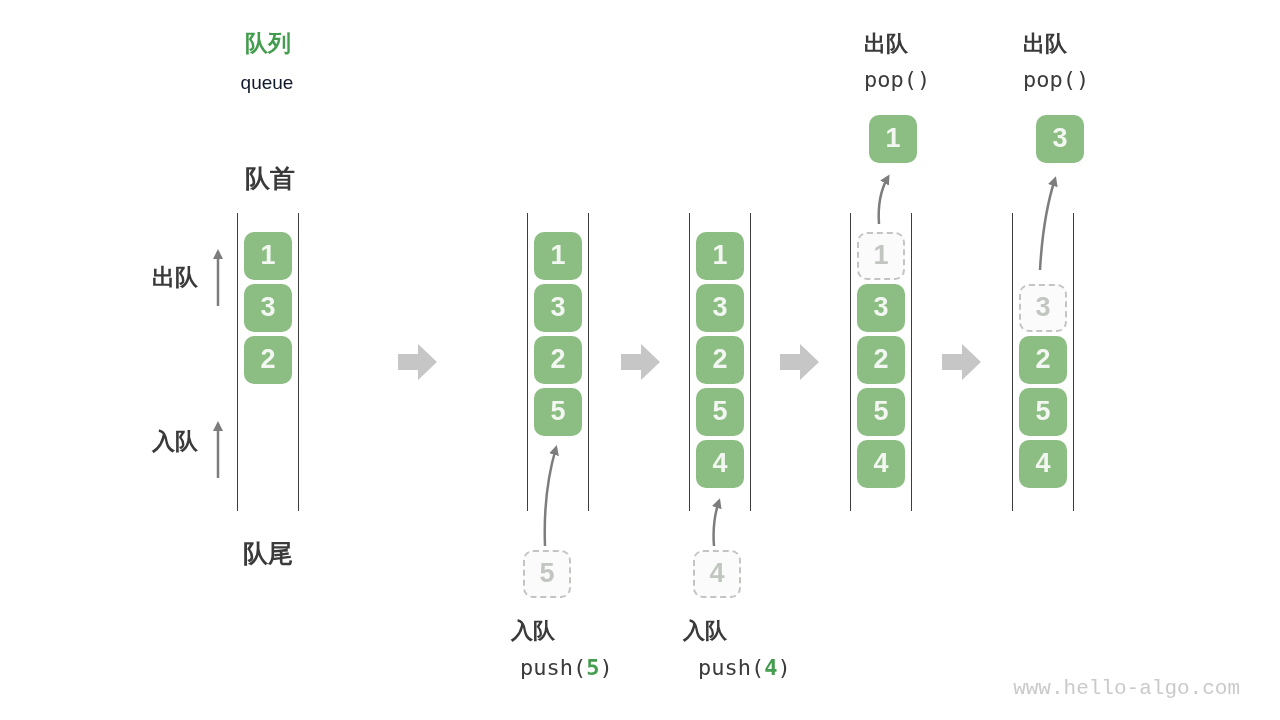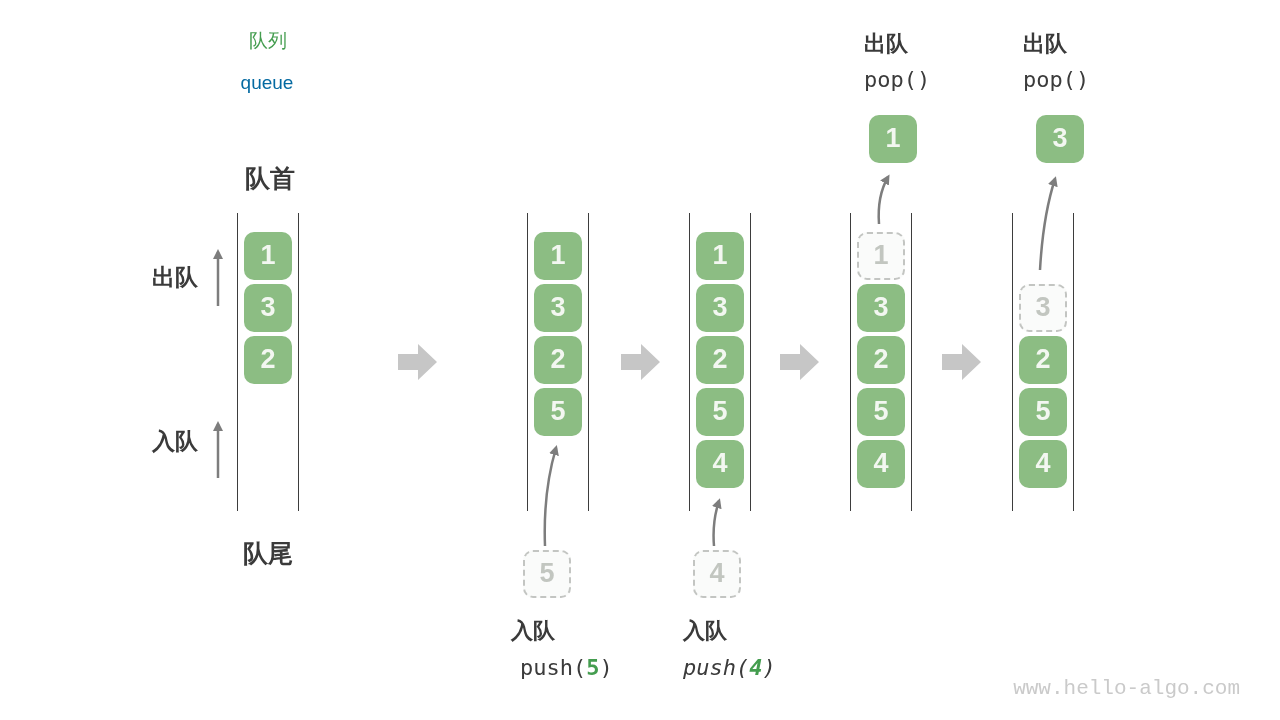--- a/index.html
+++ b/index.html
@@ -9,22 +9,22 @@
     width: 1280px;
     height: 720px;
     background: #ffffff;
     overflow: hidden;
     font-family: "Liberation Sans", "DejaVu Sans", sans-serif;
     color: #3b3b3b;
   }
   .abs { position: absolute; line-height: 1.15; white-space: nowrap; }
   .centered { transform: translateX(-50%); text-align: center; }
 
-  .title-zh { font-size: 19px; font-weight: normal; color: #449d4f; }
-  .title-en { font-size: 19px; color: #0369a1; }
+  .title-zh { font-size: 23px; font-weight: bold; color: #449d4f; }
+  .title-en { font-size: 19px; color: #0f172a; }
 
   .zh-big  { font-size: 25px; font-weight: bold; color: #3a3a3a; }
   .zh-side { font-size: 23px; font-weight: bold; color: #3a3a3a; }
   .zh-op   { font-size: 22px; font-weight: bold; color: #3a3a3a; }
 
   .code {
     font-family: "DejaVu Sans Mono", "Liberation Mono", monospace;
     font-size: 22px; color: #3b3b3b;
   }
   .code .arg { color: #449d4f; font-weight: bold; }
@@ -140,19 +140,19 @@
 
   <div class="abs zh-op" style="left:1023px; top:31px;">出队</div>
   <div class="abs code" style="left:1023px; top:67px;">pop()</div>
 
   <div class="abs zh-op" style="left:511px; top:618px;">入队</div>
   <div class="abs code" style="left:520px; top:655px;">
     <span>push(</span><span class="arg">5</span><span>)</span>
   </div>
 
   <div class="abs zh-op" style="left:683px; top:618px;">入队</div>
-  <div class="abs code" style="left:683px; top:655px;font-style:italic;">
+  <div class="abs code" style="left:698px; top:655px;">
     <span>push(</span><span class="arg">4</span><span>)</span>
   </div>
 
   <div class="abs watermark" style="right:40px; top:677px;">www.hello-algo.com</div>
 
 </div>
 
 </body></html>

